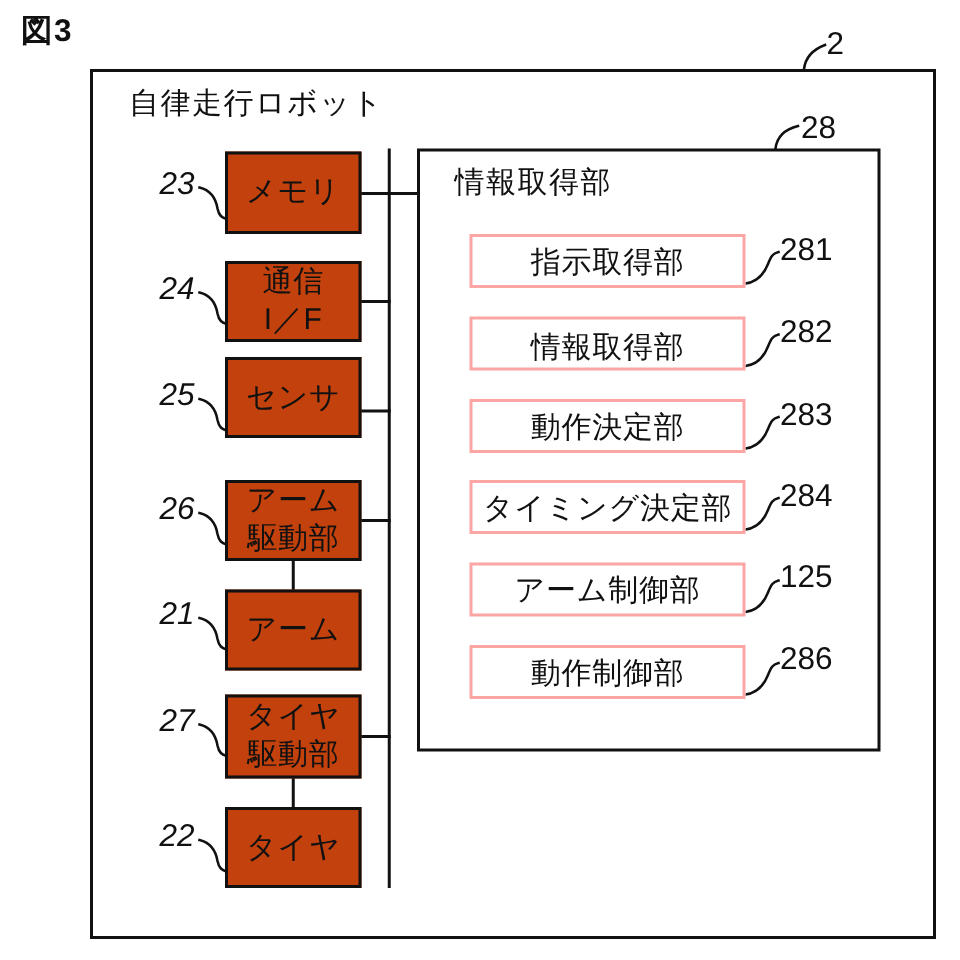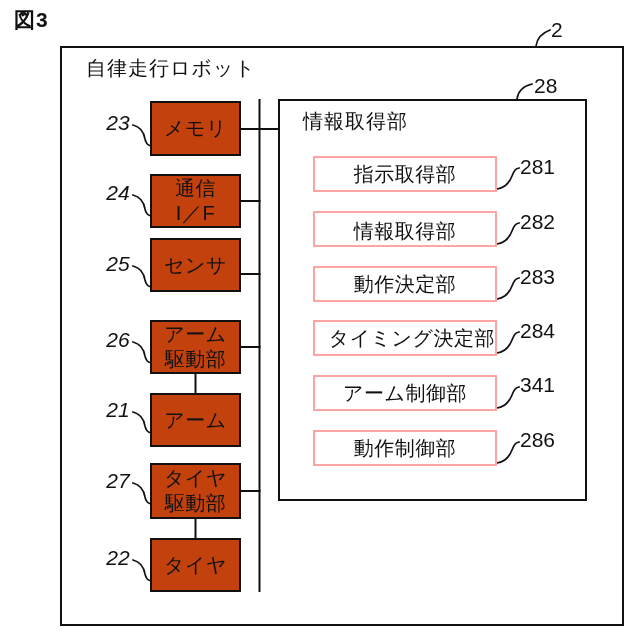--- a/index.html
+++ b/index.html
@@ -117,31 +117,31 @@
 
     <div class="unit-box" style="top:156px;">
       <span class="lbl">指示取得部</span>
     </div>
     <div class="unit-box" style="top:211px;align-items:flex-end;">
       <span class="lbl">情報取得部</span>
     </div>
     <div class="unit-box" style="top:266px;">
       <span class="lbl">動作決定部</span>
     </div>
-    <div class="unit-box" style="top:320px;justify-content:flex-end;">
+    <div class="unit-box" style="top:320px;">
       <span class="lbl">タイミング決定部</span>
     </div>
     <div class="unit-box" style="top:375px;">
       <span class="lbl">アーム制御部</span>
     </div>
     <div class="unit-box" style="top:430px;">
       <span class="lbl">動作制御部</span>
     </div>
 
     <div class="ref" style="left:520px; top:155px;">281</div>
     <div class="ref" style="left:520px; top:210px;">282</div>
     <div class="ref" style="left:520px; top:265px;text-align:right;">283</div>
     <div class="ref" style="left:520px; top:319px;">284</div>
-    <div class="ref" style="left:520px; top:373px;">341</div>
+    <div class="ref" style="left:520px; top:373px;">125</div>
     <div class="ref" style="left:520px; top:428px;">286</div>
   </div>
 
 </div>
 
 </body></html>

